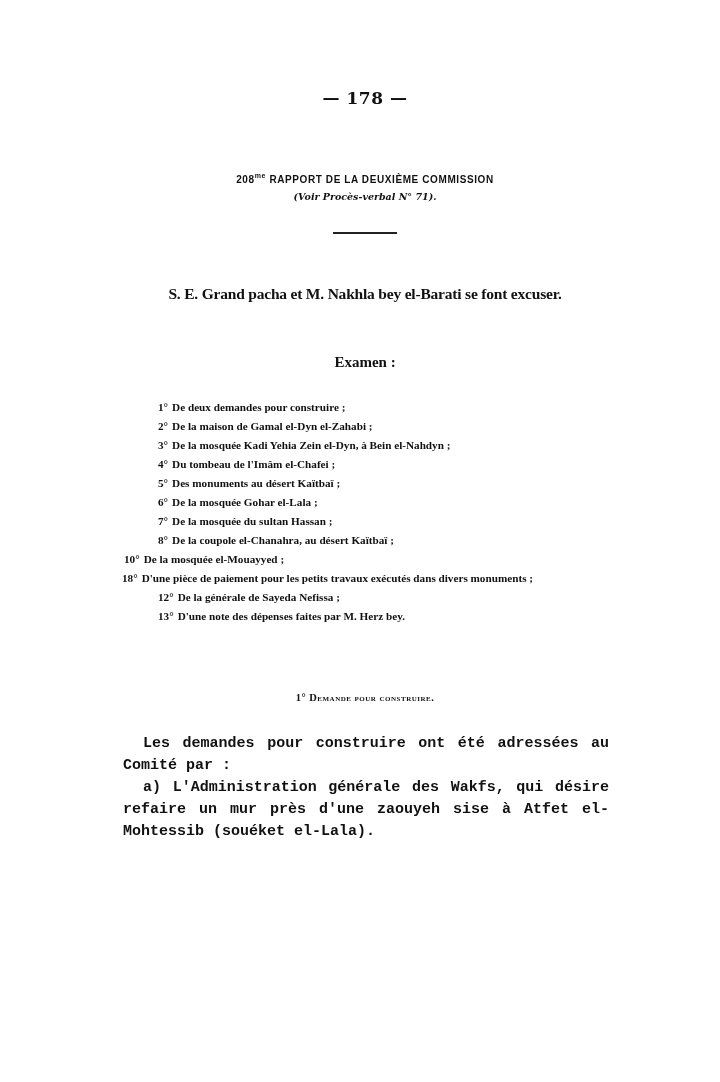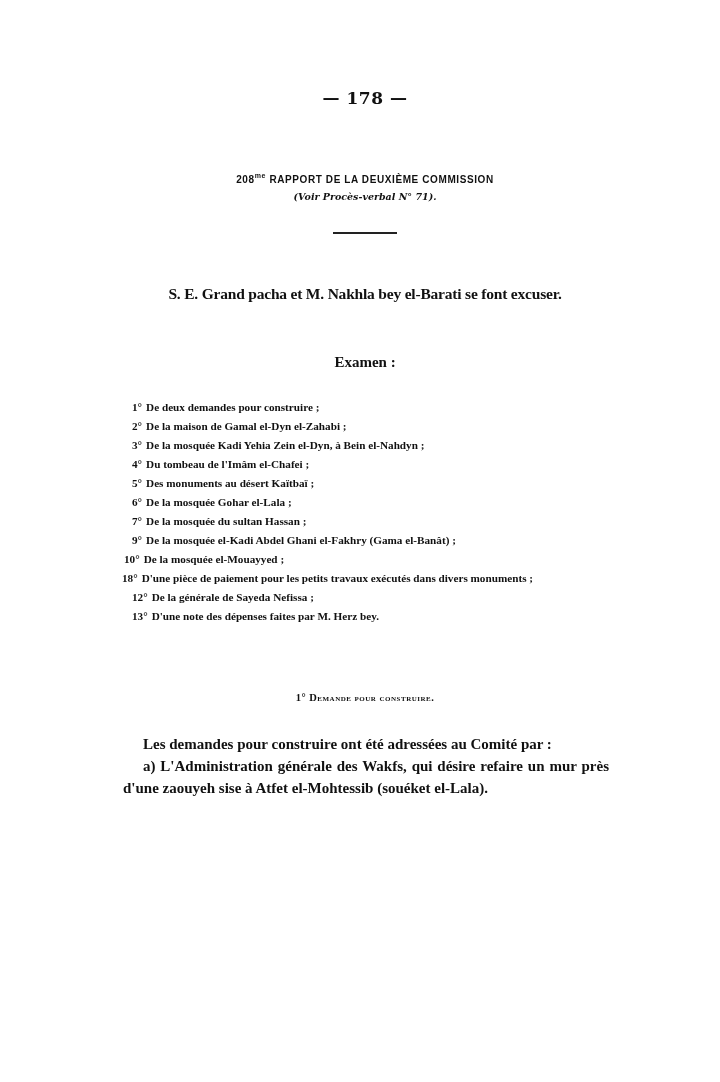--- a/index.html
+++ b/index.html
@@ -75,21 +75,21 @@
     }
     .agenda {
       top: 398px;
       left: 132px;
       width: 480px;
       font-size: 11.2px;
       line-height: 19px;
       font-family: "Liberation Serif", serif;
       font-weight: bold;
     }
-    .agenda-item { white-space: nowrap; }
+    .agenda-item { white-space: nowrap; margin-left: 26px; }
     .agenda-item.wrap { white-space: normal; text-indent: 0; }
     .agenda-item .num { display: inline-block; margin-right: 4px; }
     .agenda-item.cont { margin-left: -8px; }
     .section-heading {
       top: 692px;
       left: 0;
       width: 730px;
       text-align: center;
       font-size: 10.5px;
       font-weight: bold;
@@ -131,25 +131,25 @@
 <div class="abs examen-title">Examen :</div>
 
 <div class="abs agenda">
   <div class="agenda-item"><span class="num">1°</span><span>De deux demandes pour construire ;</span></div>
   <div class="agenda-item"><span class="num">2°</span><span>De la maison de Gamal el-Dyn el-Zahabi ;</span></div>
   <div class="agenda-item"><span class="num">3°</span><span>De la mosquée Kadi Yehia Zein el-Dyn, à Bein el-Nahdyn ;</span></div>
   <div class="agenda-item"><span class="num">4°</span><span>Du tombeau de l'Imâm el-Chafei ;</span></div>
   <div class="agenda-item"><span class="num">5°</span><span>Des monuments au désert Kaïtbaï ;</span></div>
   <div class="agenda-item"><span class="num">6°</span><span>De la mosquée Gohar el-Lala ;</span></div>
   <div class="agenda-item"><span class="num">7°</span><span>De la mosquée du sultan Hassan ;</span></div>
-  <div class="agenda-item"><span class="num">9°</span><span>De la mosquée el-Kadi Abdel Ghani el-Fakhry (Gama el-Banât) ;</span></div>
+  <div class="agenda-item"><span class="num">8°</span><span>De la coupole el-Chanahra, au désert Kaïtbaï ;</span></div>
   <div class="agenda-item cont"><span class="num">10°</span><span>De la mosquée el-Mouayyed ;</span></div>
   <div class="agenda-item wrap" style="margin-left:-10px; margin-right:-10px; text-align:justify;"><span class="num">18°</span><span>D'une pièce de paiement pour les petits travaux exécutés dans divers monuments ;</span></div>
   <div class="agenda-item"><span class="num">12°</span><span>De la générale de Sayeda Nefissa ;</span></div>
   <div class="agenda-item"><span class="num">13°</span><span>D'une note des dépenses faites par M. Herz bey.</span></div>
 </div>
 
 <div class="abs section-heading">1° Demande pour construire.</div>
 
-<div class="abs body-text" style="white-space: normal;">
+<div class="abs body-text" style="white-space: normal; font-family: Liberation Mono, monospace;">
   <p>Les demandes pour construire ont été adressées au Comité par :</p>
   <p>a) L'Administration générale des Wakfs, qui désire refaire un mur près d'une zaouyeh sise à Atfet el-Mohtessib (souéket el-Lala).</p>
 </div>
 
 </body></html>

